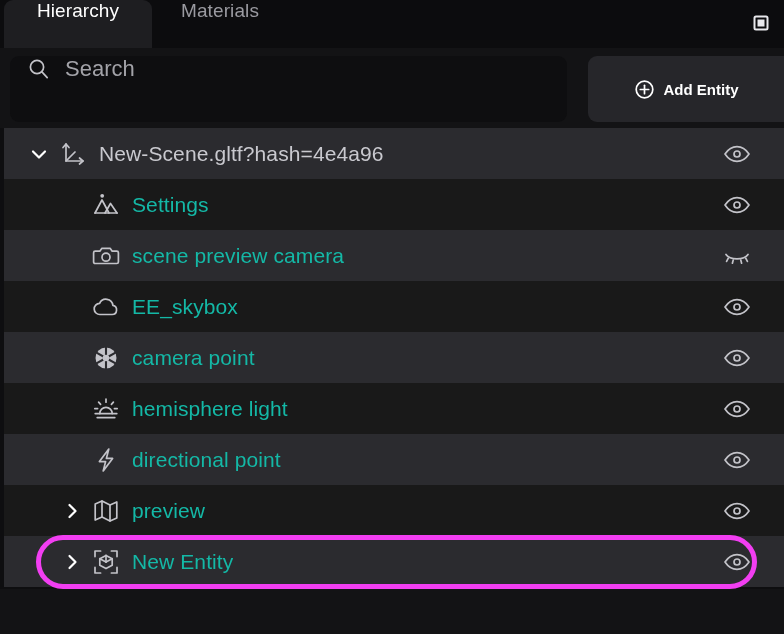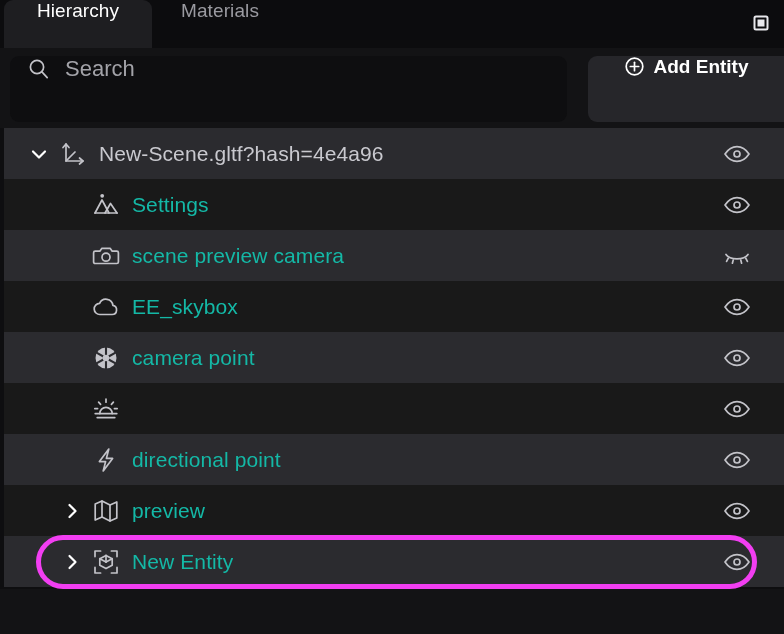--- a/index.html
+++ b/index.html
@@ -50,24 +50,24 @@
     flex: 1 1 auto; background: transparent; border: none; outline: none;
     font-family: "Liberation Sans", sans-serif;
     font-size: 22px; color: #d2d2d6; margin-left: 13px; padding: 0;
   }
   .search-input::placeholder { color: #a3a3a9; opacity: 1; }
 
   .add-entity {
     position: absolute; left: 588px; top: 8px; width: 196px; height: 66px;
     background: #26262a; border: none;
     border-top-left-radius: 9px; border-bottom-left-radius: 9px;
-    display: flex; align-items: flex-start; justify-content: center;
+    display: flex; align-items: center; justify-content: center;
     gap: 9px; cursor: pointer;
     font-family: "Liberation Sans", sans-serif;
-    font-size: 19px; font-weight: bold; color: #ffffff;
+    font-size: 15px; font-weight: bold; color: #ffffff;
   }
   .plus-icon { width: 21px; height: 21px; flex: 0 0 auto; }
 
   
   .tree {
     position: absolute; left: 0; top: 128px; width: 784px; height: 461px;
     background: #0e0e10;
   }
   .row {
     position: absolute; left: 4px; width: 780px; height: 51px;
@@ -270,20 +270,21 @@
           <path d="M7.8 18.6 a6.2 6.2 0 0 1 12.4 0" class="st"></path>
           <line x1="3.2" y1="18.6" x2="24.8" y2="18.6" class="st"></line>
           <line x1="5.2" y1="22.6" x2="22.8" y2="22.6" class="st"></line>
           <line x1="14" y1="4" x2="14" y2="7.2" class="st"></line>
           <line x1="6.6" y1="7.1" x2="8.6" y2="9.4" class="st"></line>
           <line x1="21.4" y1="7.1" x2="19.4" y2="9.4" class="st"></line>
           <line x1="2.8" y1="13.6" x2="5.6" y2="13.6" class="st"></line>
           <line x1="25.2" y1="13.6" x2="22.4" y2="13.6" class="st"></line>
         </svg>
       </span>
+      <span class="row-label">hemisphere light</span>
       <span class="eye">
         <svg viewBox="0 0 28 18" width="28" height="18">
           <path d="M2 9 C6 3 10.5 1.6 14 1.6 C17.5 1.6 22 3 26 9 C22 15 17.5 16.4 14 16.4 C10.5 16.4 6 15 2 9 Z" class="st" stroke-width="1.8"></path>
           <circle cx="14" cy="9" r="3" class="st" stroke-width="1.8"></circle>
         </svg>
       </span>
     </div>
 
     <div class="row odd" style="top:306px">
       <span class="twisty indent-1 blank"></span>

